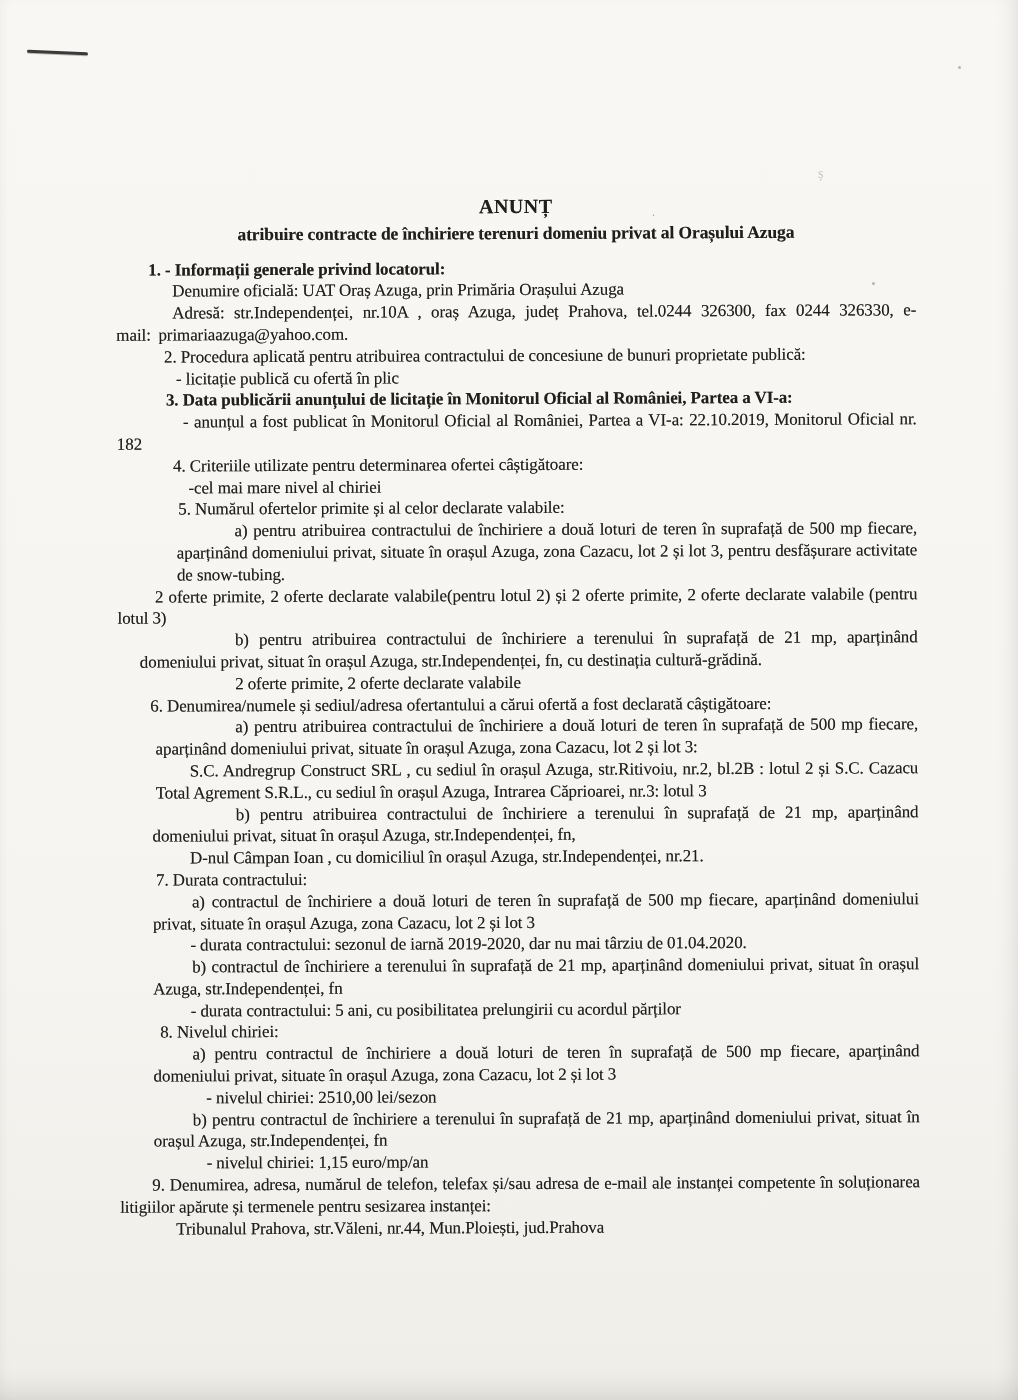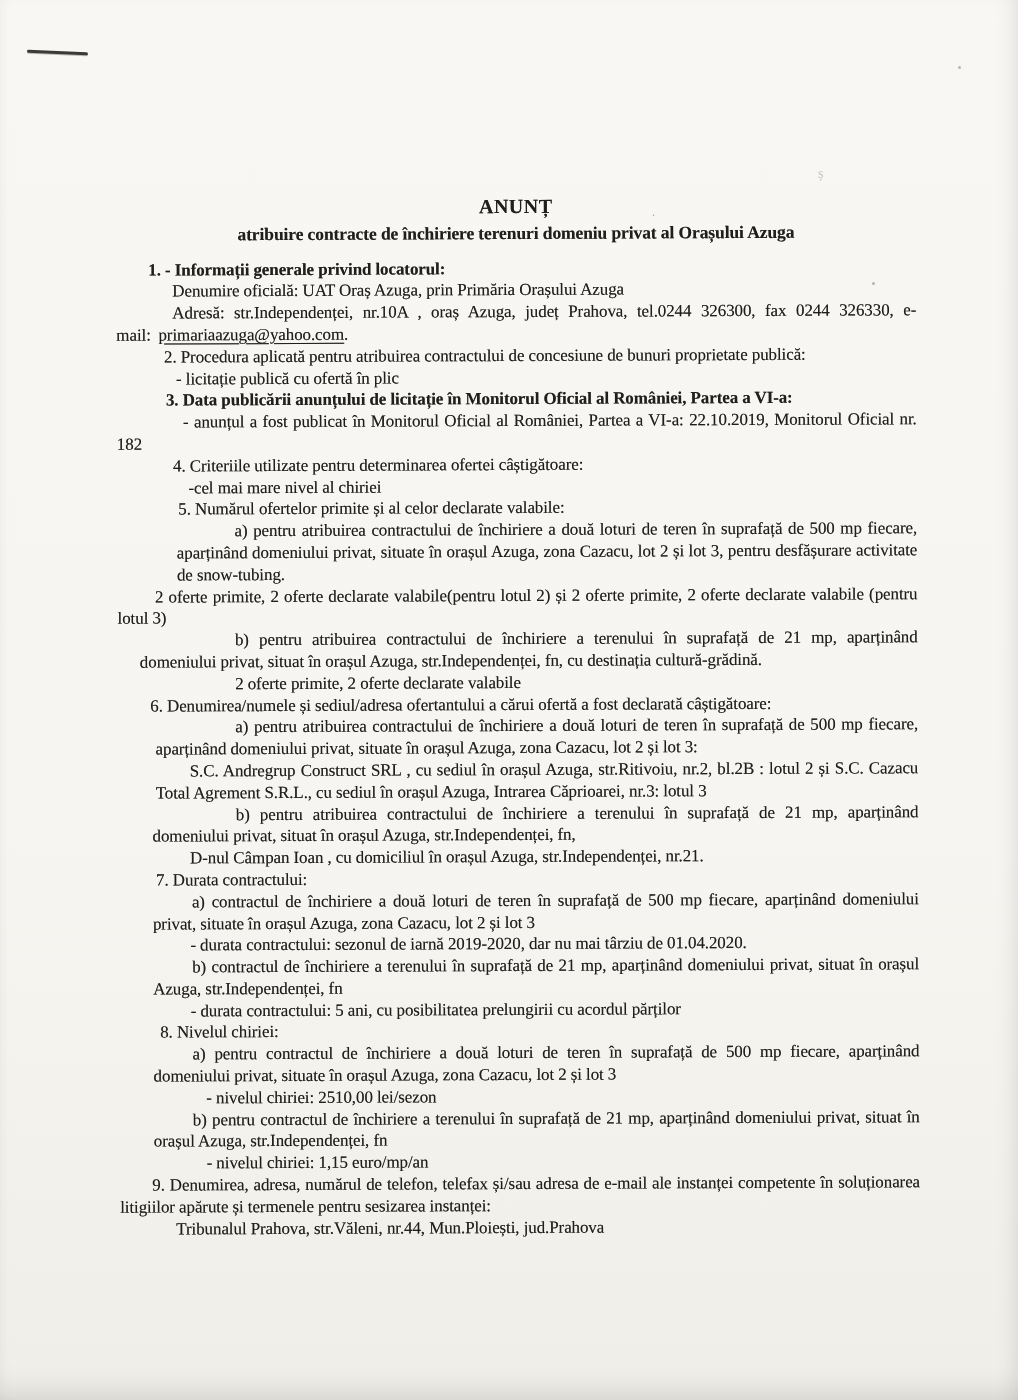--- a/index.html
+++ b/index.html
@@ -34,21 +34,21 @@
     font-weight:700;
   }
   h2.subtitle{
     margin:0 0 13px 0;
     text-align:center;
     font-size:17.5px;
     font-weight:700;
   }
   .b{font-weight:700;}
   .j{text-align:justify;}
-  .u{text-decoration:underline;text-underline-offset:3px;color:inherit;margin-left:.45em;}
+  .u{text-underline-offset:3px;color:inherit;margin-left:.45em;}
   
   .artifact-line{
     position:absolute;left:27px;top:51px;width:61px;height:3px;
     background:#3b3a38;border-radius:2px;transform:rotate(2.6deg);
     box-shadow:0 1px 0 rgba(0,0,0,.25);
   }
   .speck{position:absolute;color:#8a8880;font-size:12px;opacity:.75;}
   .speck-dot{position:absolute;width:3px;height:3px;border-radius:50%;background:#9a988f;opacity:.7;}
 </style>
 </head>

